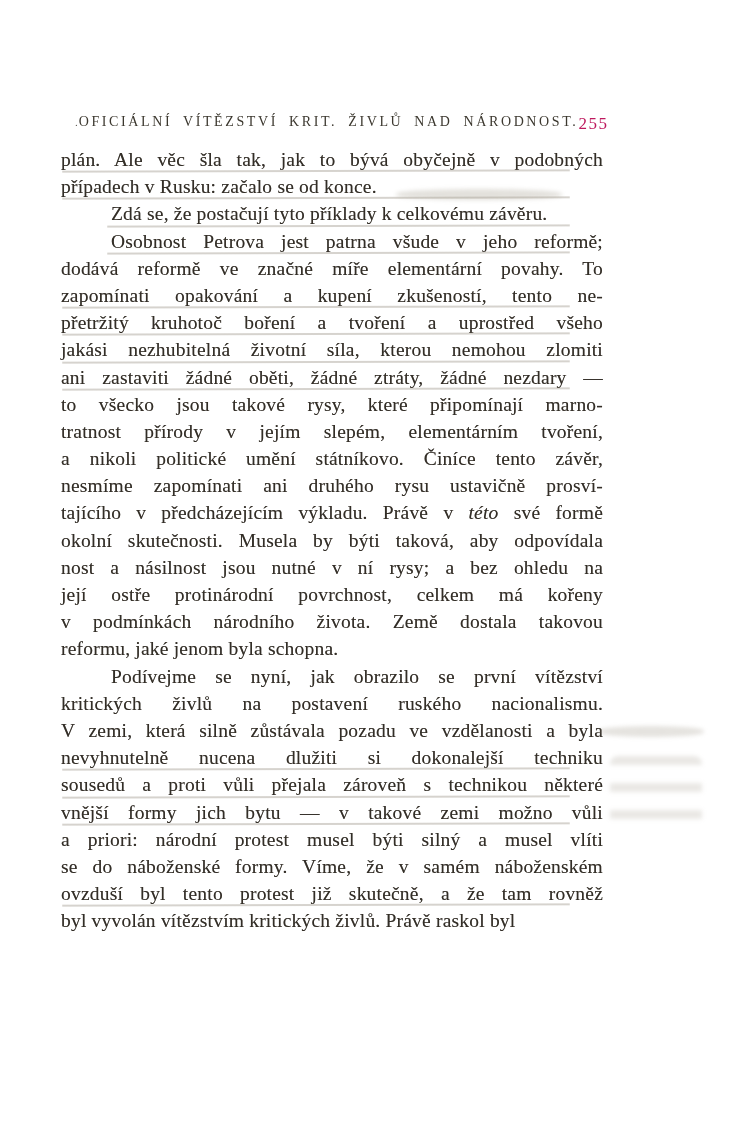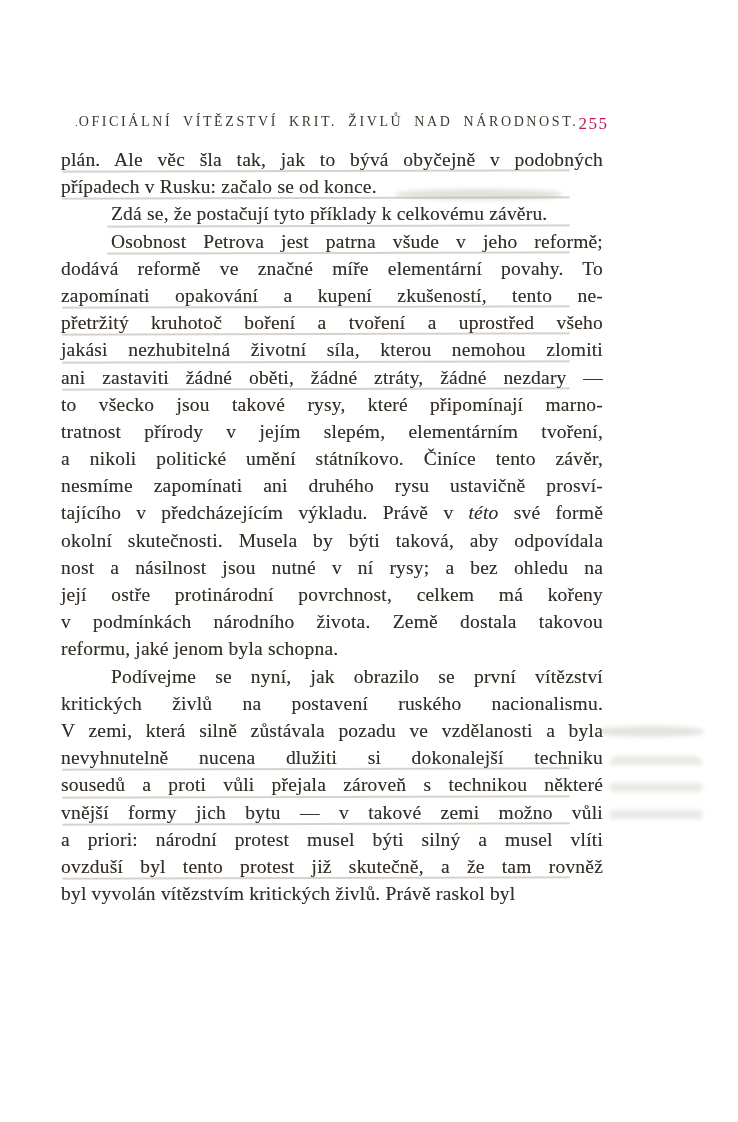--- a/index.html
+++ b/index.html
@@ -144,19 +144,20 @@
     <div class="line"><span>její ostře protinárodní povrchnost, celkem má kořeny</span></div>
     <div class="line"><span>v podmínkách národního života. Země dostala takovou</span></div>
     <div class="line para-end"><span>reformu, jaké jenom byla schopna.</span></div>
     <div class="line indent"><span>Podívejme se nyní, jak obrazilo se první vítězství</span></div>
     <div class="line"><span>kritických živlů na postavení ruského nacionalismu.</span></div>
     <div class="line"><span>V zemi, která silně zůstávala pozadu ve vzdělanosti a byla</span></div>
     <div class="line u"><span>nevyhnutelně nucena dlužiti si dokonalejší techniku</span></div>
     <div class="line u"><span>sousedů a proti vůli přejala zároveň s technikou některé</span></div>
     <div class="line u"><span>vnější formy jich bytu — v takové zemi možno vůli</span></div>
     <div class="line"><span>a priori: národní protest musel býti silný a musel vlíti</span></div>
+    <div class="line"><span>se do náboženské formy. Víme, že v samém náboženském</span></div>
     <div class="line u"><span>ovzduší byl tento protest již skutečně, a že tam rovněž</span></div>
     <div class="line para-end"><span>byl vyvolán vítězstvím kritických živlů. Právě raskol byl</span></div>
   </div>
 
 <div class="smudge smudge-1"></div>
 <div class="smudge smudge-2"></div>
 <div class="smudge smudge-3"></div>
 
 </body></html>

